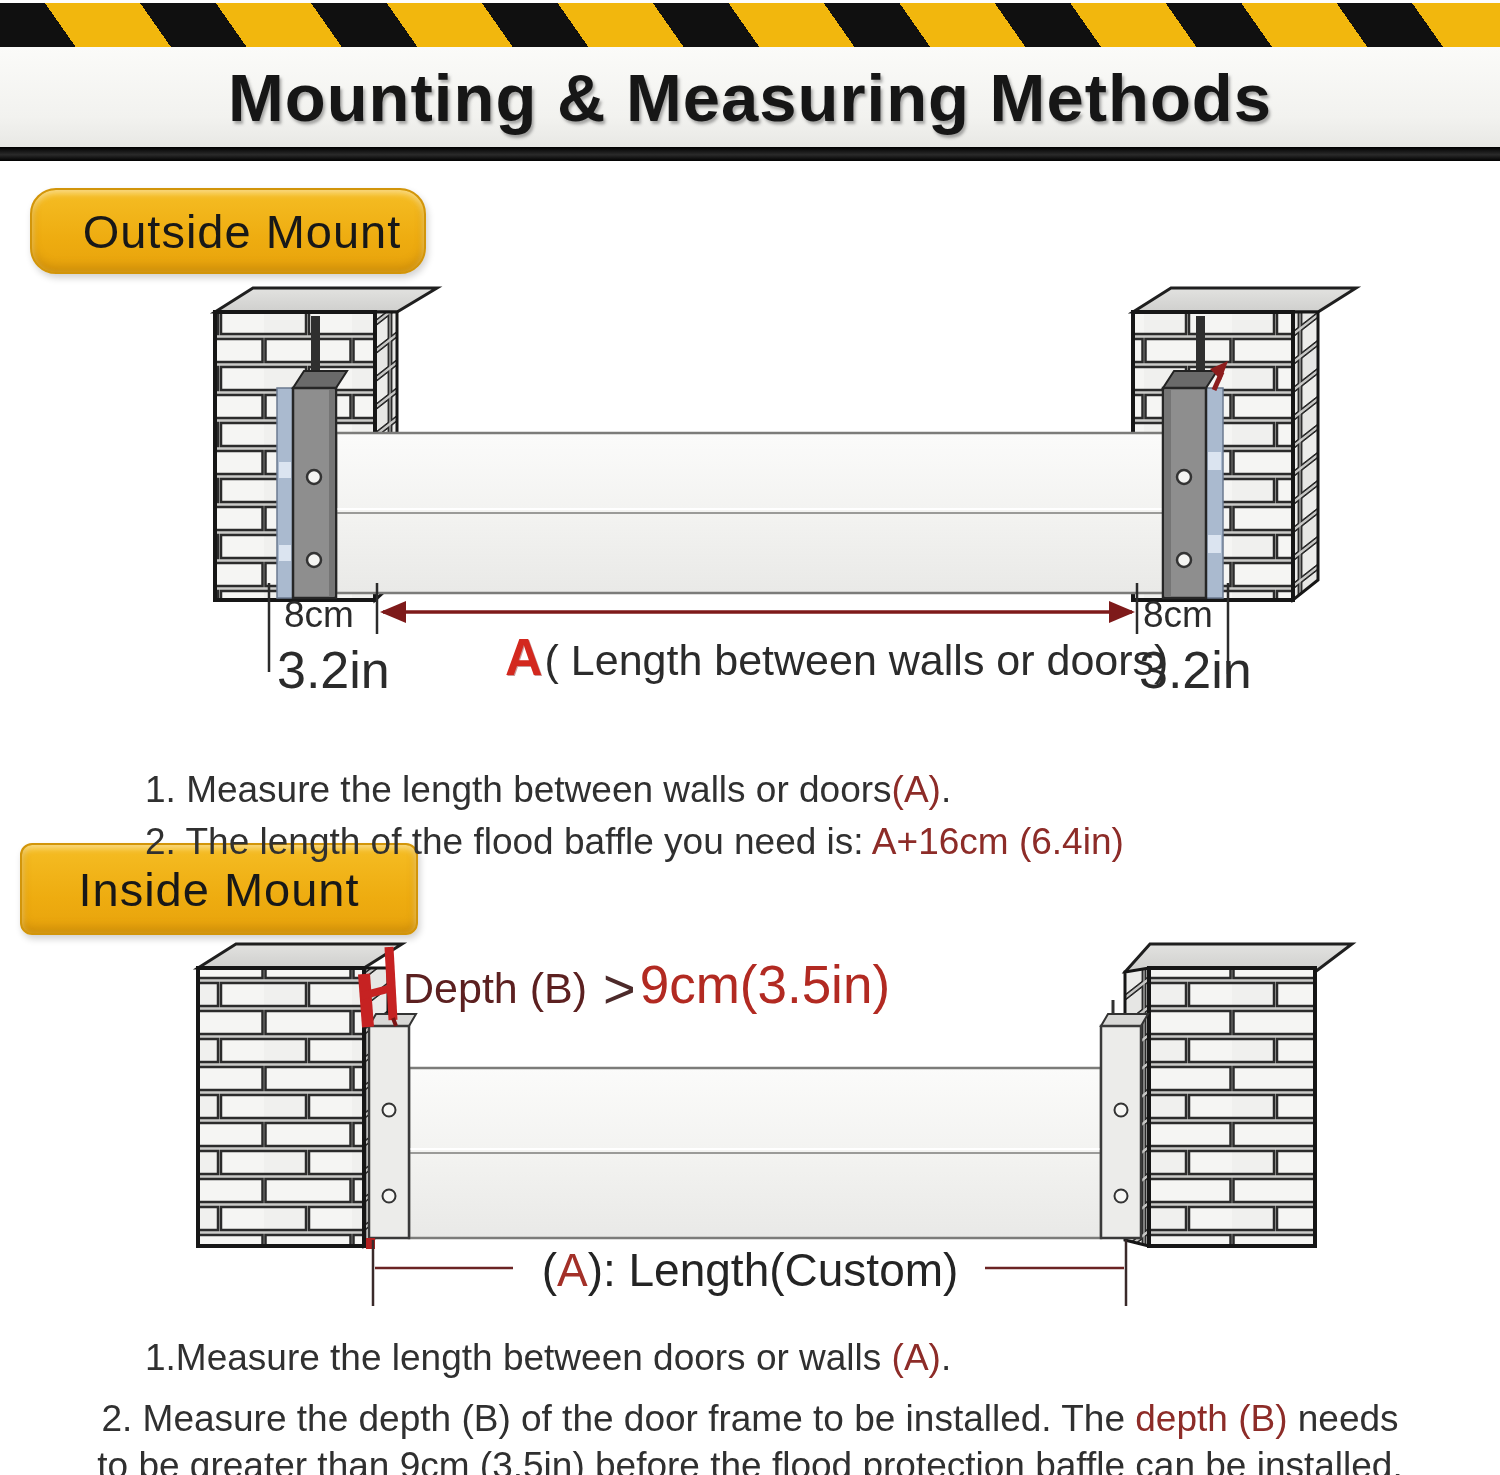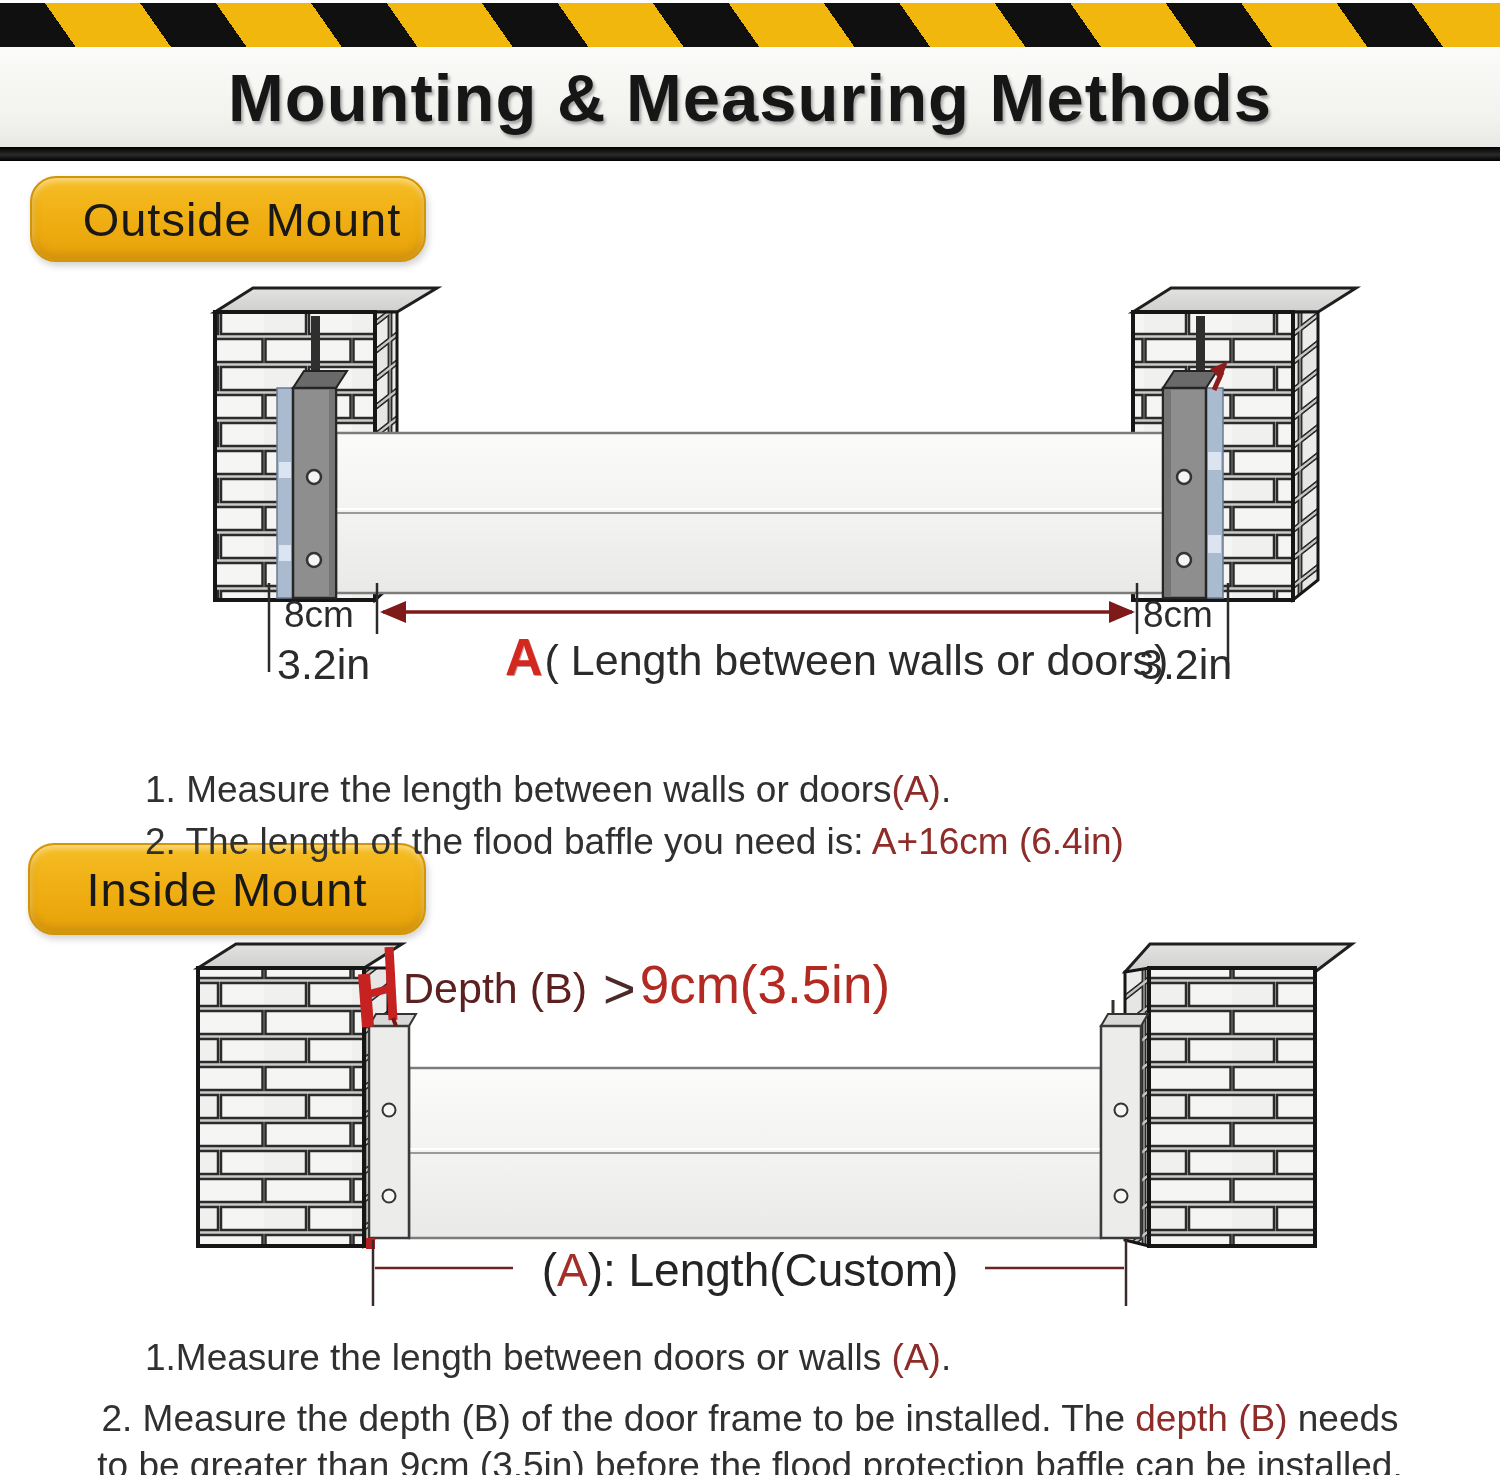--- a/index.html
+++ b/index.html
@@ -36,30 +36,30 @@
   
   .pill {
     position:absolute;
     background: linear-gradient(180deg,#f5bd24 0%, #eeac10 60%, #e8a30c 100%);
     border: 2px solid #d2950a;
     border-radius: 26px;
     box-shadow: inset 0 -6px 10px rgba(150,95,0,.30), inset 0 3px 6px rgba(255,240,190,.7), 2px 4px 7px rgba(0,0,0,.18);
     display:flex; align-items:center; justify-content:center;
     font-size: 47px; color:#181818; letter-spacing:1px;
   }
-  .pill.outside { left:30px; top:176px; width:396px; height:86px;padding-left:28px; }
-  .pill.inside  { left:28px; top:843px; width:398px; height:92px; }
+  .pill.outside { left:30px; top:188px; width:396px; height:86px;padding-left:28px; }
+  .pill.inside  { left:20px; top:843px; width:398px; height:92px;border-radius:12px; }
 
   
   .diagram-svg { position:absolute; left:0; top:0; width:1500px; height:1475px; }
 
   
   .lbl { position:absolute; white-space:nowrap; color:#2b2b2b; }
   .dim-cm   { font-size:37px; }
-  .dim-in   { font-size:43px; }
+  .dim-in   { font-size:52px; }
   .dim-left-cm  { left:284px;  top:594px; }
   .dim-left-in  { left:277px;  top:640px; }
   .dim-right-cm { left:1143px; top:594px; }
   .dim-right-in { left:1139px; top:640px; }
   .dim-center   { left:505px;  top:627px; font-size:43px; }
   .dim-center .big-a { font-size:52px; font-weight:700; color:#d3281e; margin-right:2px; text-shadow:1px 1px 0 rgba(120,0,0,.4); }
 
   .steps-outside { position:absolute; left:145px; top:720px; font-size:37px; line-height:52px; color:#303030;margin-top:44px;}
   .steps-inside-1 { position:absolute; left:103px; top:1337px; font-size:37px; color:#303030;margin-left:42px;}
   .steps-inside-2 { position:absolute; left:0; top:1395px; width:1500px; text-align:center; font-size:37px; line-height:47px; color:#303030;}

